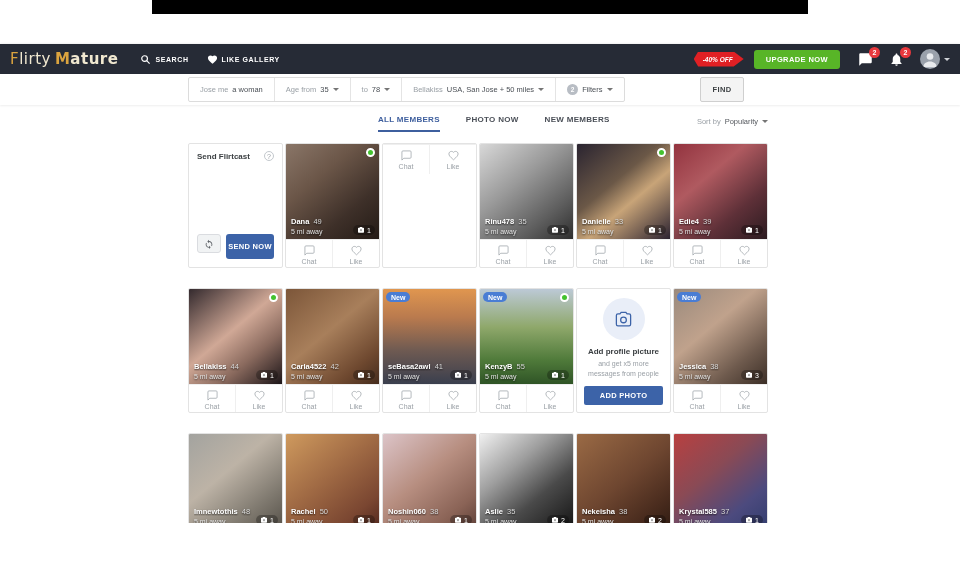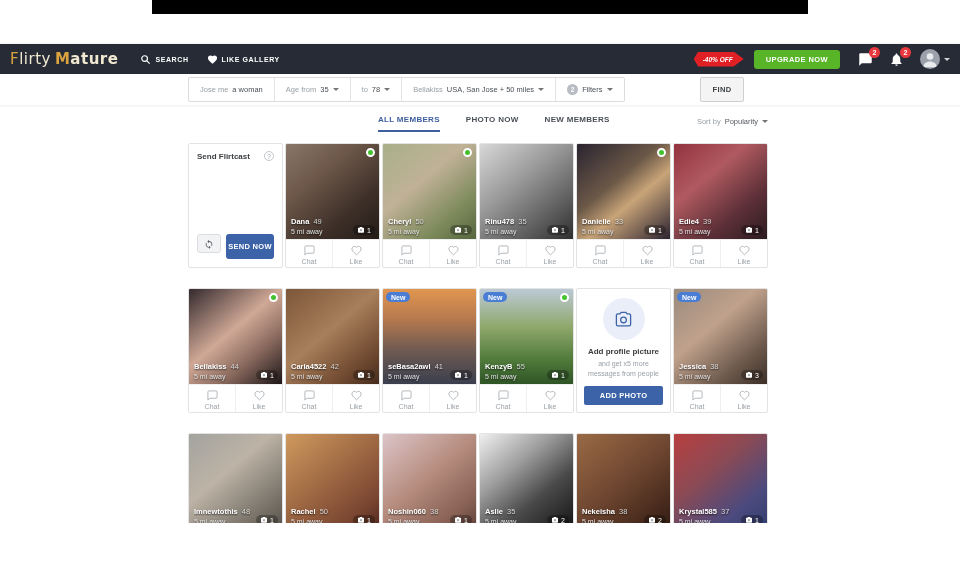--- a/index.html
+++ b/index.html
@@ -253,34 +253,20 @@
           </div>
           <div class="act">
             <svg viewBox="0 0 24 24">
               <path d="M12 21.35l-1.45-1.32C5.4 15.36 2 12.28 2 8.5 2 5.42 4.42 3 7.5 3c1.74 0 3.41.81 4.5 2.09C13.09 3.81 14.76 3 16.5 3 19.58 3 22 5.42 22 8.5c0 3.78-3.4 6.86-8.55 11.54L12 21.35z" fill="none" stroke="#9aa0a6" stroke-width="1.6"></path>
             </svg>
             <span>Like</span>
           </div>
         </div>
       </div>
       <div class="card">
-        <div class="photo" style="background: linear-gradient(140deg, rgb(168, 176, 137) 0%, rgb(192, 177, 151) 40%, rgb(125, 138, 91) 75%, rgb(85, 102, 62) 100%);">
-          <span class="online-dot"></span>
-          <div class="overlay">
-            <div class="nameline"><span>Cheryl </span><span class="age">50</span></div>
-            <div class="dist">5 mi away</div>
-          </div>
-          <div class="pcount">
-            <svg viewBox="0 0 24 24">
-              <path d="M9 3L7.5 5H5c-1.1 0-2 .9-2 2v11c0 1.1.9 2 2 2h14c1.1 0 2-.9 2-2V7c0-1.1-.9-2-2-2h-2.5L15 3H9z" fill="#fff"></path>
-              <circle cx="12" cy="12.5" r="3.4" fill="rgba(0,0,0,.35)"></circle>
-            </svg>
-            <span>1</span>
-          </div>
-        </div>
         <div class="cfooter">
           <div class="act">
             <svg viewBox="0 0 24 24">
               <path d="M20 2H4c-1.1 0-2 .9-2 2v18l4-4h14c1.1 0 2-.9 2-2V4c0-1.1-.9-2-2-2z" fill="none" stroke="#9aa0a6" stroke-width="1.6"></path>
             </svg>
             <span>Chat</span>
           </div>
           <div class="act">
             <svg viewBox="0 0 24 24">
               <path d="M12 21.35l-1.45-1.32C5.4 15.36 2 12.28 2 8.5 2 5.42 4.42 3 7.5 3c1.74 0 3.41.81 4.5 2.09C13.09 3.81 14.76 3 16.5 3 19.58 3 22 5.42 22 8.5c0 3.78-3.4 6.86-8.55 11.54L12 21.35z" fill="none" stroke="#9aa0a6" stroke-width="1.6"></path>

